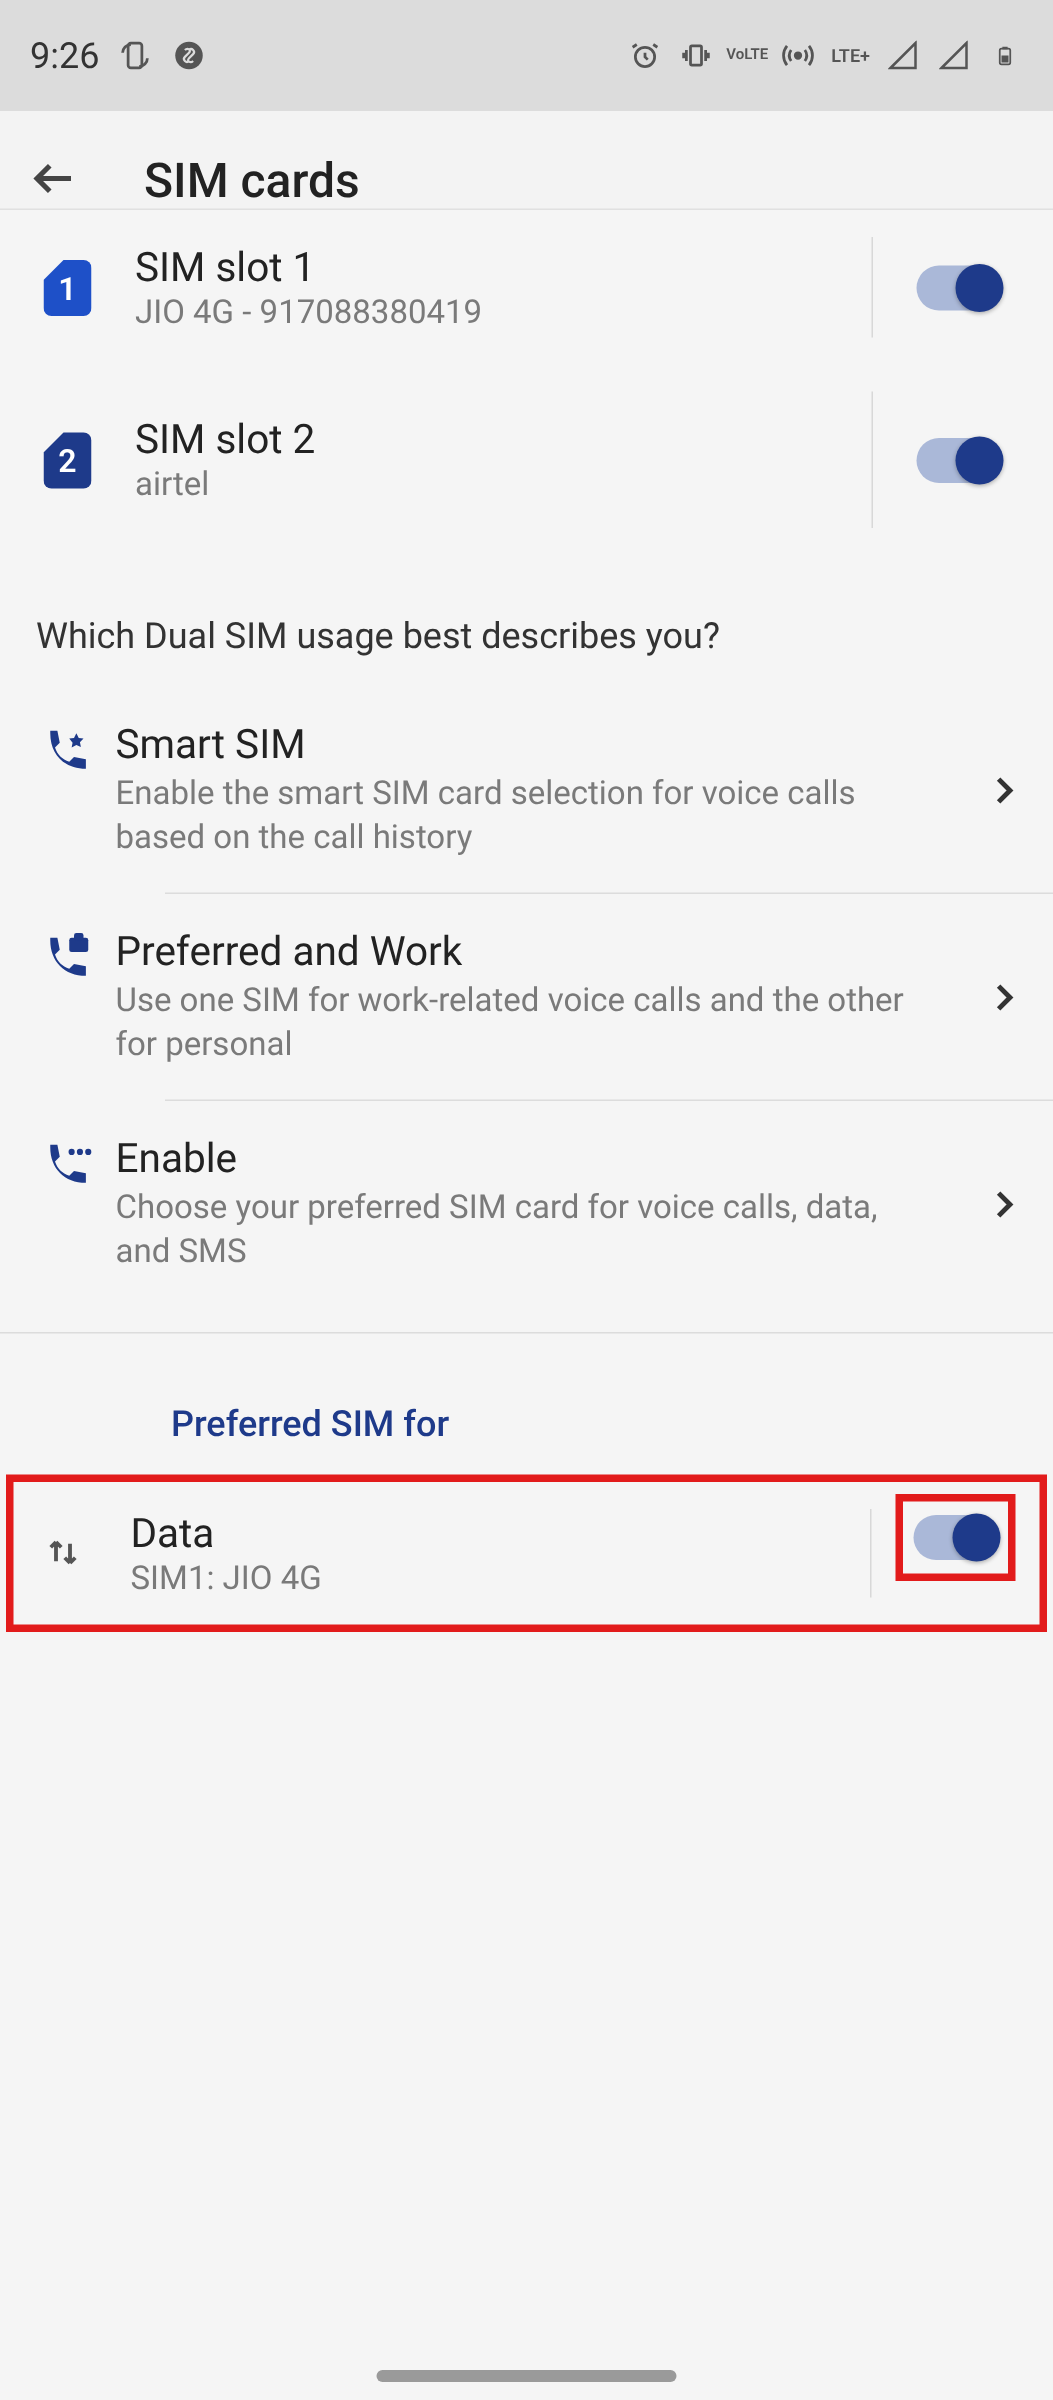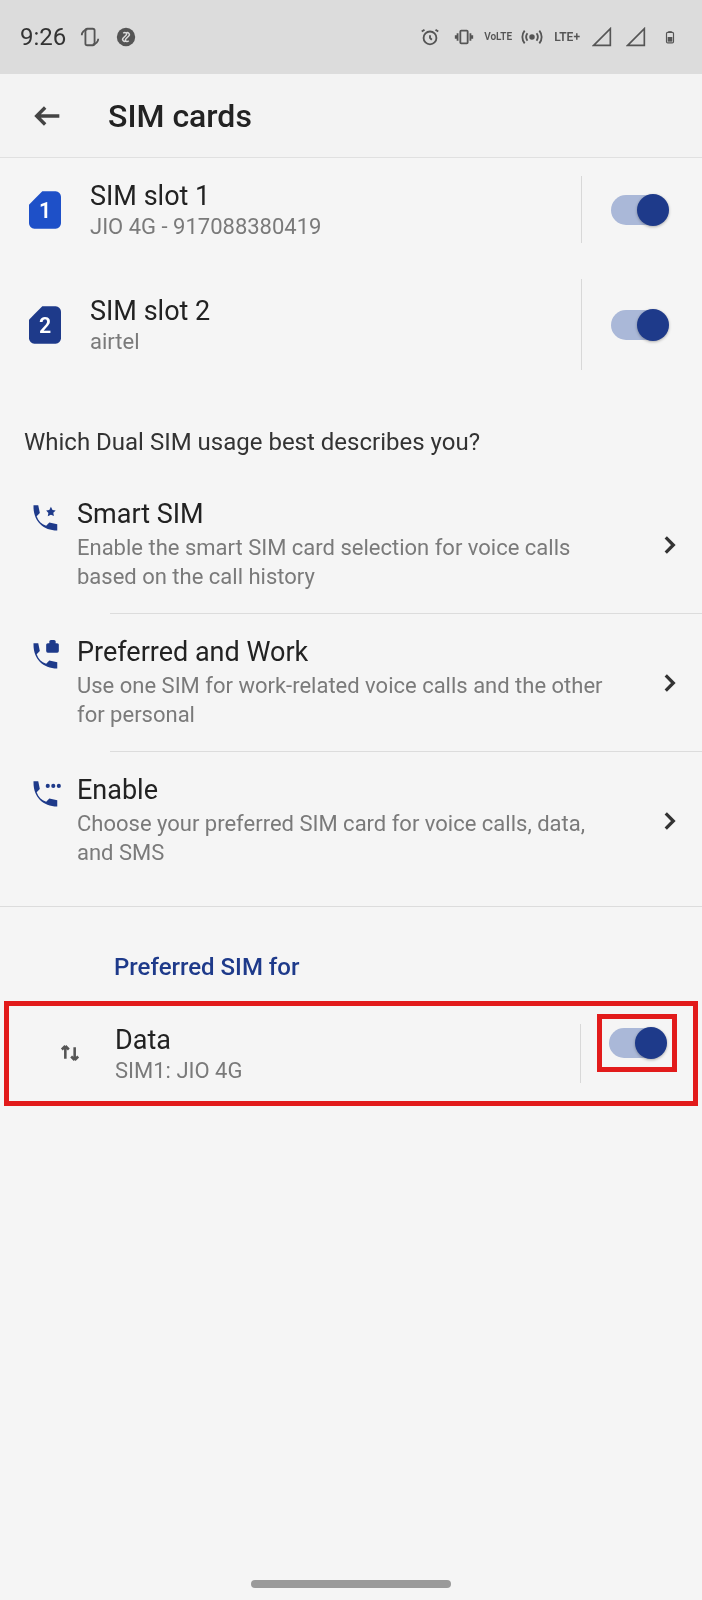--- a/index.html
+++ b/index.html
@@ -19,24 +19,24 @@
     justify-content: space-between;
     padding: 0 20px;
     font-size: 24px;
   }
   .status-left { display: flex; align-items: center; gap: 12px; }
   .status-right { display: flex; align-items: center; gap: 10px; }
   .status-time { font-weight: 400; color:#333;}
   .status-icon { width: 24px; height: 24px; display:inline-flex; align-items:center; justify-content:center; color:#555;}
   .app-bar {
     background: #f3f3f3;
-    height: 84px;
+    height: 66px;
     display: flex;
-    align-items: center;
-    padding: 0 28px;
+    align-items: flex-end;
+    padding: 0 16px;
     gap: 40px;
     border-bottom: 1px solid #e0e0e0;
   }
   .back-arrow { width: 40px; height: 40px; display:flex; align-items:center; justify-content:center;}
   .app-title { font-size: 32px; font-weight: 500; color: #222; }
   .content { background: #f5f5f5; }
   .sim-row {
     display: flex;
     align-items: center;
     padding: 22px 28px 22px 28px;
@@ -76,21 +76,21 @@
   .usage-sub { font-size: 22px; color: #7a7a7a; margin-top: 4px; line-height:1.3;}
   .chevron { width: 30px; display:flex; align-items:center; justify-content:center; align-self:center;}
   .thin-divider {
     height: 1px; background: #dcdcdc; margin-left: 110px;
   }
   .full-divider { height: 1px; background: #dcdcdc; }
   .pref-header {
     padding: 46px 24px 20px 114px; font-size: 24px; color: #1e3a8a; font-weight:500;
   }
   .data-row {
-    display:flex; align-items:center; padding: 18px 28px 18px 44px; gap:28px; position:relative;
+    display:flex; align-items:center; padding: 18px 28px 18px 16px; gap:28px; position:relative;
   }
   .data-icon { width:34px; height:34px; display:flex; align-items:center; justify-content:center;}
   .highlight-outer {
     border: 5px solid #e21b1b; margin: 0 4px;
   }
   .highlight-inner-toggle {
     position:absolute; right:16px; top:8px; width:80px; height:58px; border:5px solid #e21b1b;
     display:flex; align-items:center; justify-content:center;
   }
   .nav-bar {

